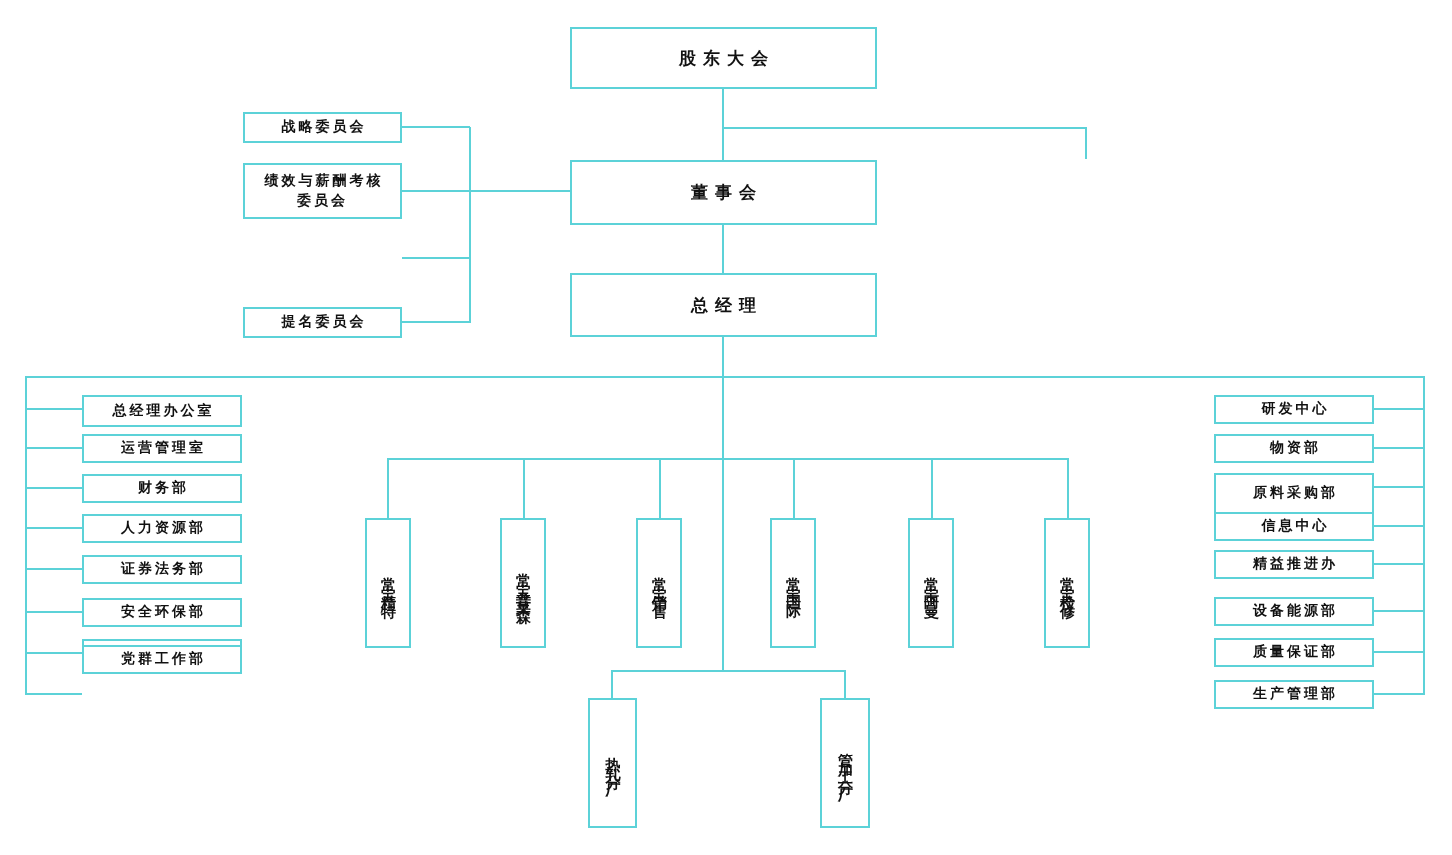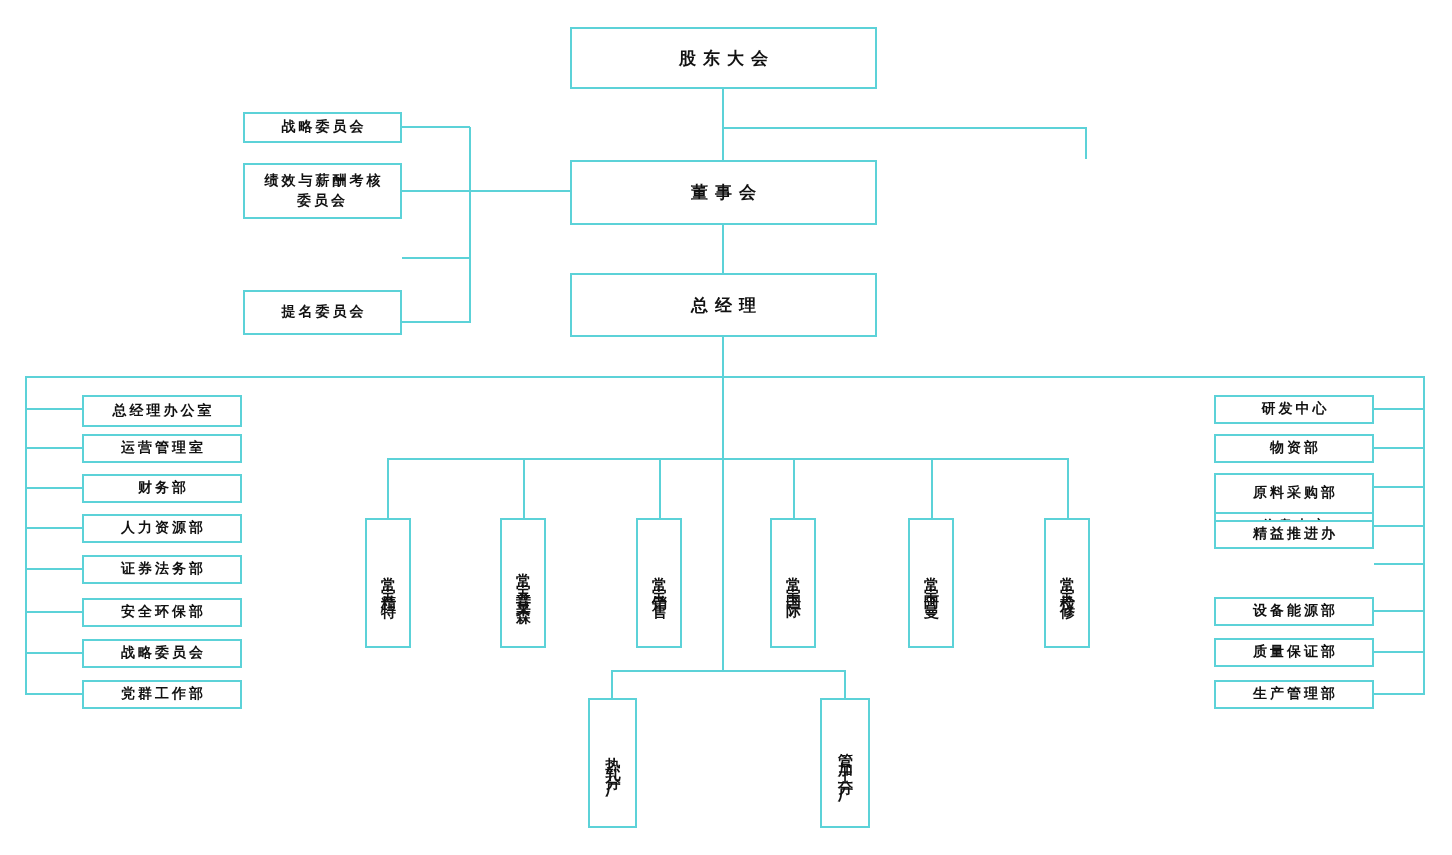--- a/index.html
+++ b/index.html
@@ -102,36 +102,36 @@
   <div class="box big" style="left:570px;top:27px;width:307px;height:62px">股东大会</div>
 
   <div class="box big" style="left:570px;top:160px;width:307px;height:65px">董事会</div>
 
 
   <div class="box big" style="left:570px;top:273px;width:307px;height:64px">总经理</div>
 
   <div class="box small" style="left:243px;top:112px;width:159px;height:31px">战略委员会</div>
   <div class="box small" style="left:243px;top:163px;width:159px;height:56px">绩效与薪酬考核
 委员会</div>
-  <div class="box small" style="left:243px;top:290px;width:159px;height:45px">提名委员会</div>
+  <div class="box small" style="left:243px;top:307px;width:159px;height:31px">提名委员会</div>
 
   <div class="box small" style="left:82px;top:395px;width:160px;height:32px">总经理办公室</div>
   <div class="box small" style="left:82px;top:434px;width:160px;height:29px">运营管理室</div>
   <div class="box small" style="left:82px;top:474px;width:160px;height:29px">财务部</div>
   <div class="box small" style="left:82px;top:514px;width:160px;height:29px">人力资源部</div>
   <div class="box small" style="left:82px;top:555px;width:160px;height:29px">证券法务部</div>
   <div class="box small" style="left:82px;top:598px;width:160px;height:29px">安全环保部</div>
   <div class="box small" style="left:82px;top:639px;width:160px;height:29px">战略委员会</div>
-  <div class="box small" style="left:82px;top:680px;width:160px;height:29px">党群工作部</div>
+  <div class="box small" style="left:82px;top:645px;width:160px;height:29px">党群工作部</div>
 
   <div class="box small" style="left:1214px;top:395px;width:160px;height:29px">研发中心</div>
   <div class="box small" style="left:1214px;top:434px;width:160px;height:29px">物资部</div>
   <div class="box small" style="left:1214px;top:473px;width:160px;height:41px">原料采购部</div>
   <div class="box small" style="left:1214px;top:512px;width:160px;height:29px">信息中心</div>
-  <div class="box small" style="left:1214px;top:520px;width:160px;height:29px">精益推进办</div>
+  <div class="box small" style="left:1214px;top:550px;width:160px;height:29px">精益推进办</div>
   <div class="box small" style="left:1214px;top:597px;width:160px;height:29px">设备能源部</div>
   <div class="box small" style="left:1214px;top:638px;width:160px;height:29px">质量保证部</div>
   <div class="box small" style="left:1214px;top:680px;width:160px;height:29px">生产管理部</div>
 
   <div class="box vert" style="left:365px;top:518px;width:46px;height:130px">常宝精特</div>
   <div class="box vert" style="left:500px;top:518px;width:46px;height:130px">常宝普莱森</div>
   <div class="box vert" style="left:636px;top:518px;width:46px;height:130px">常宝销售</div>
   <div class="box vert" style="left:770px;top:518px;width:46px;height:130px">常宝国际</div>
   <div class="box vert" style="left:908px;top:518px;width:46px;height:130px">常宝阿曼</div>
   <div class="box vert" style="left:1044px;top:518px;width:46px;height:130px">常宝检修</div>

